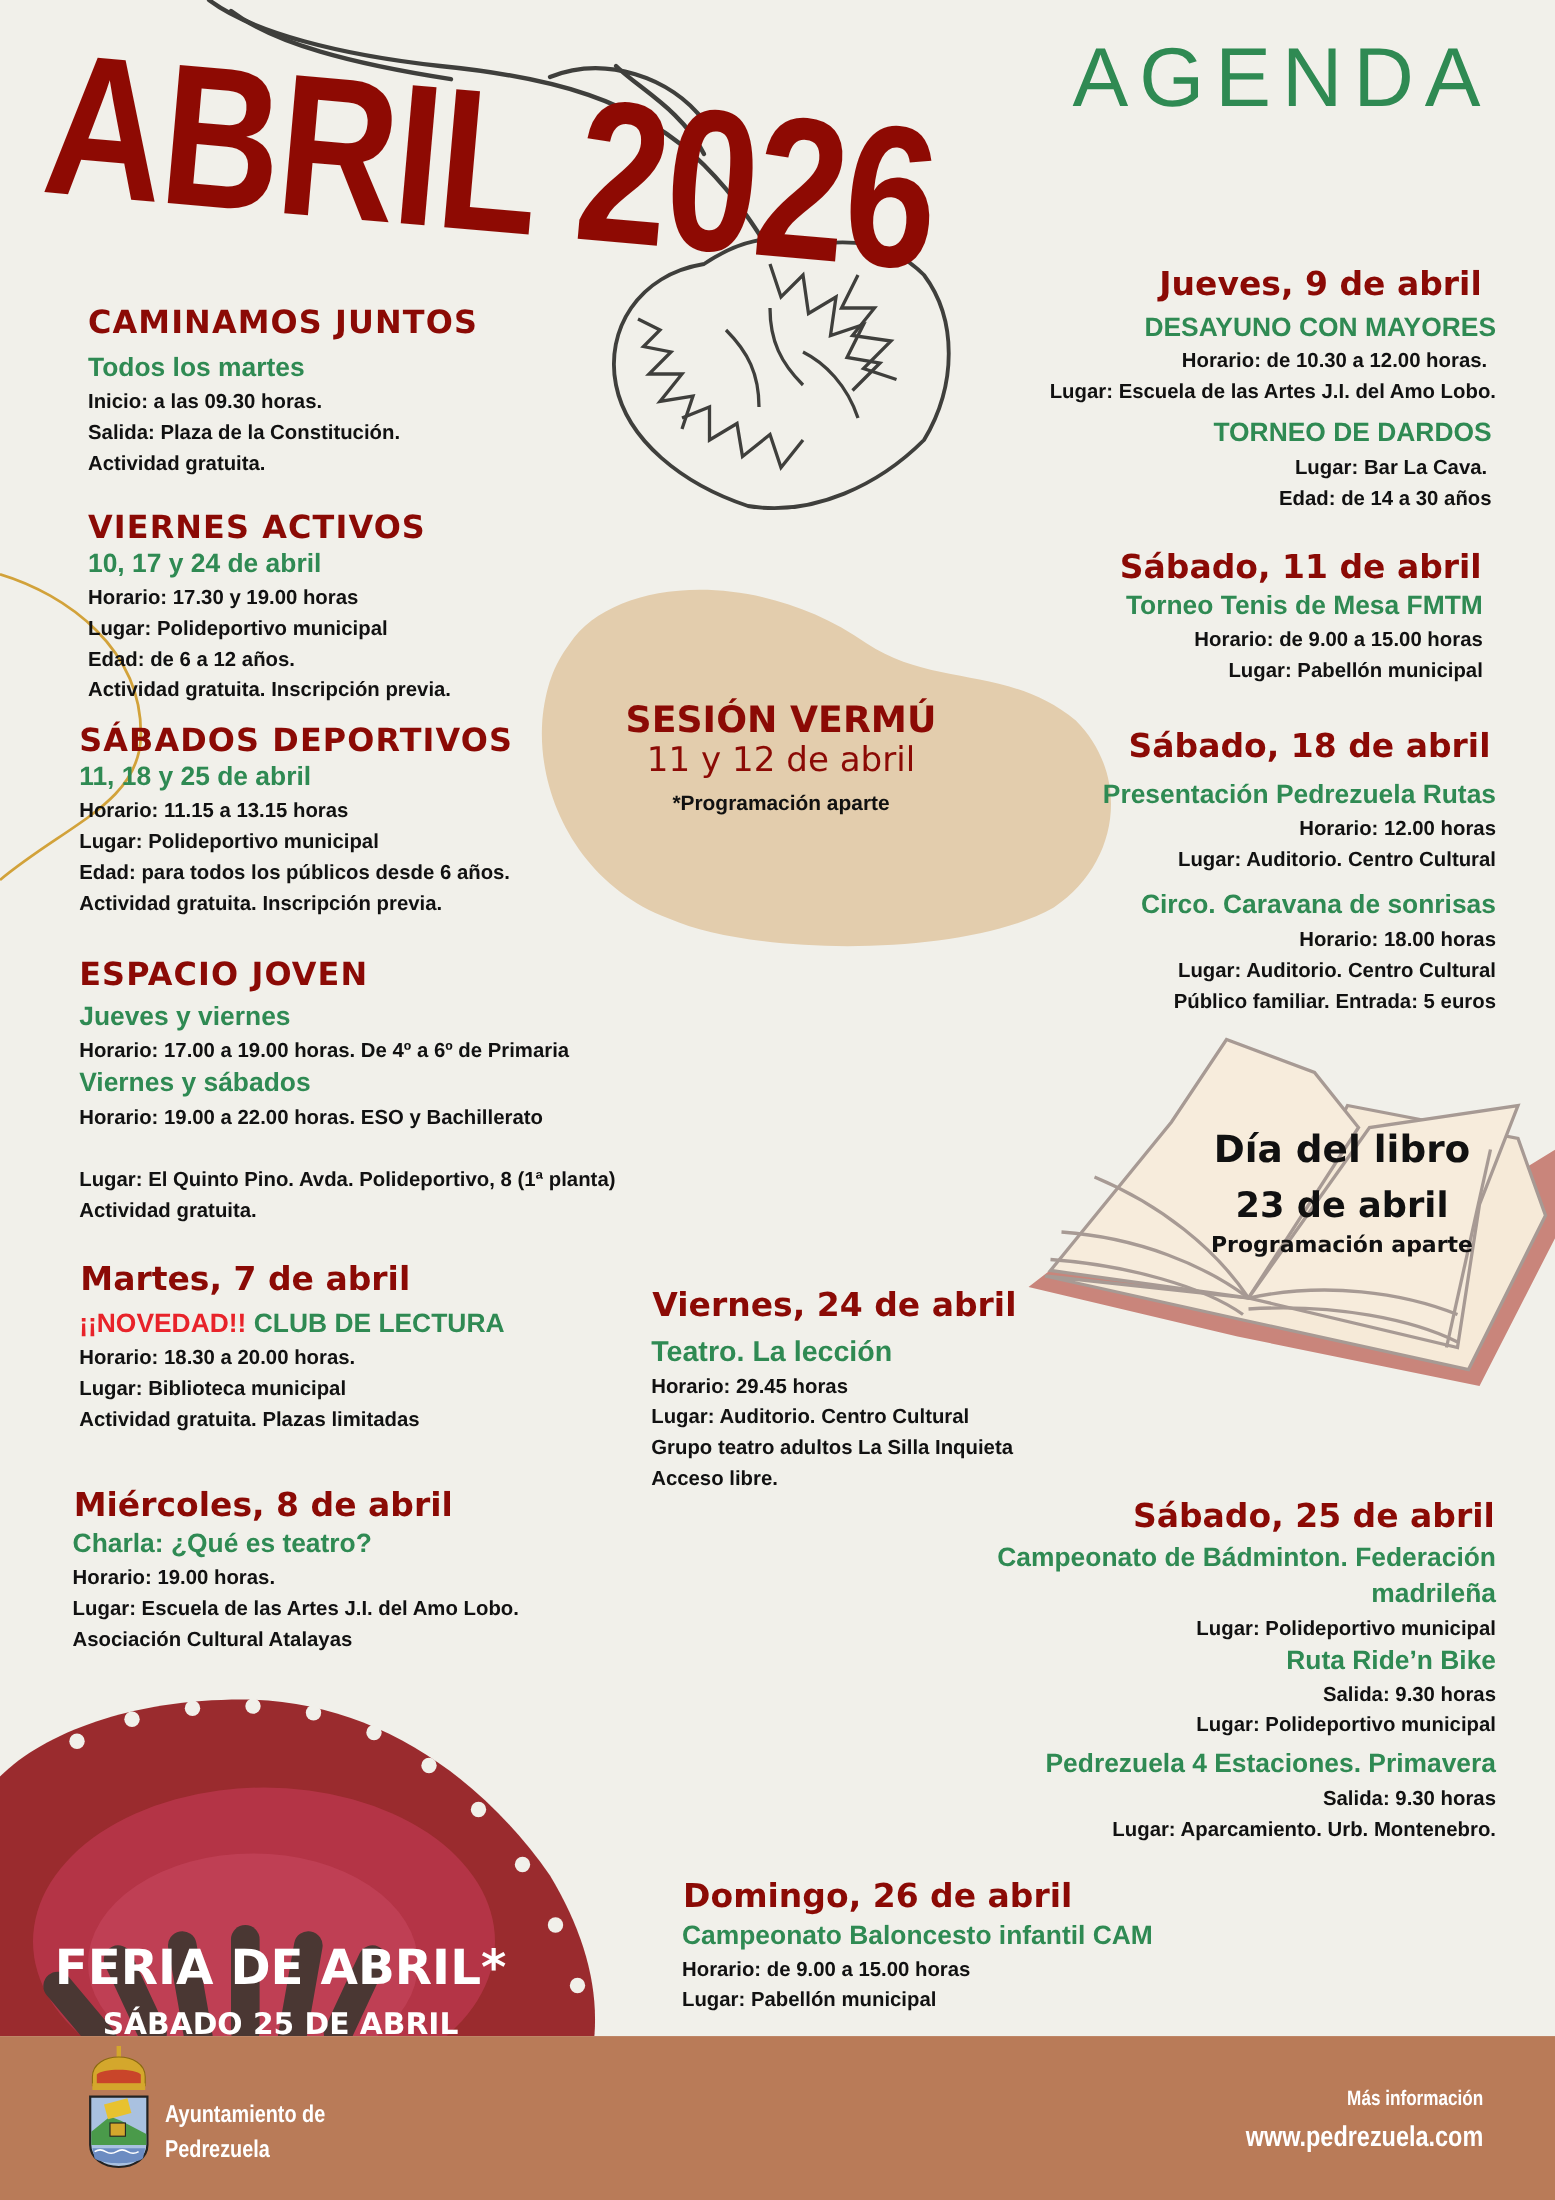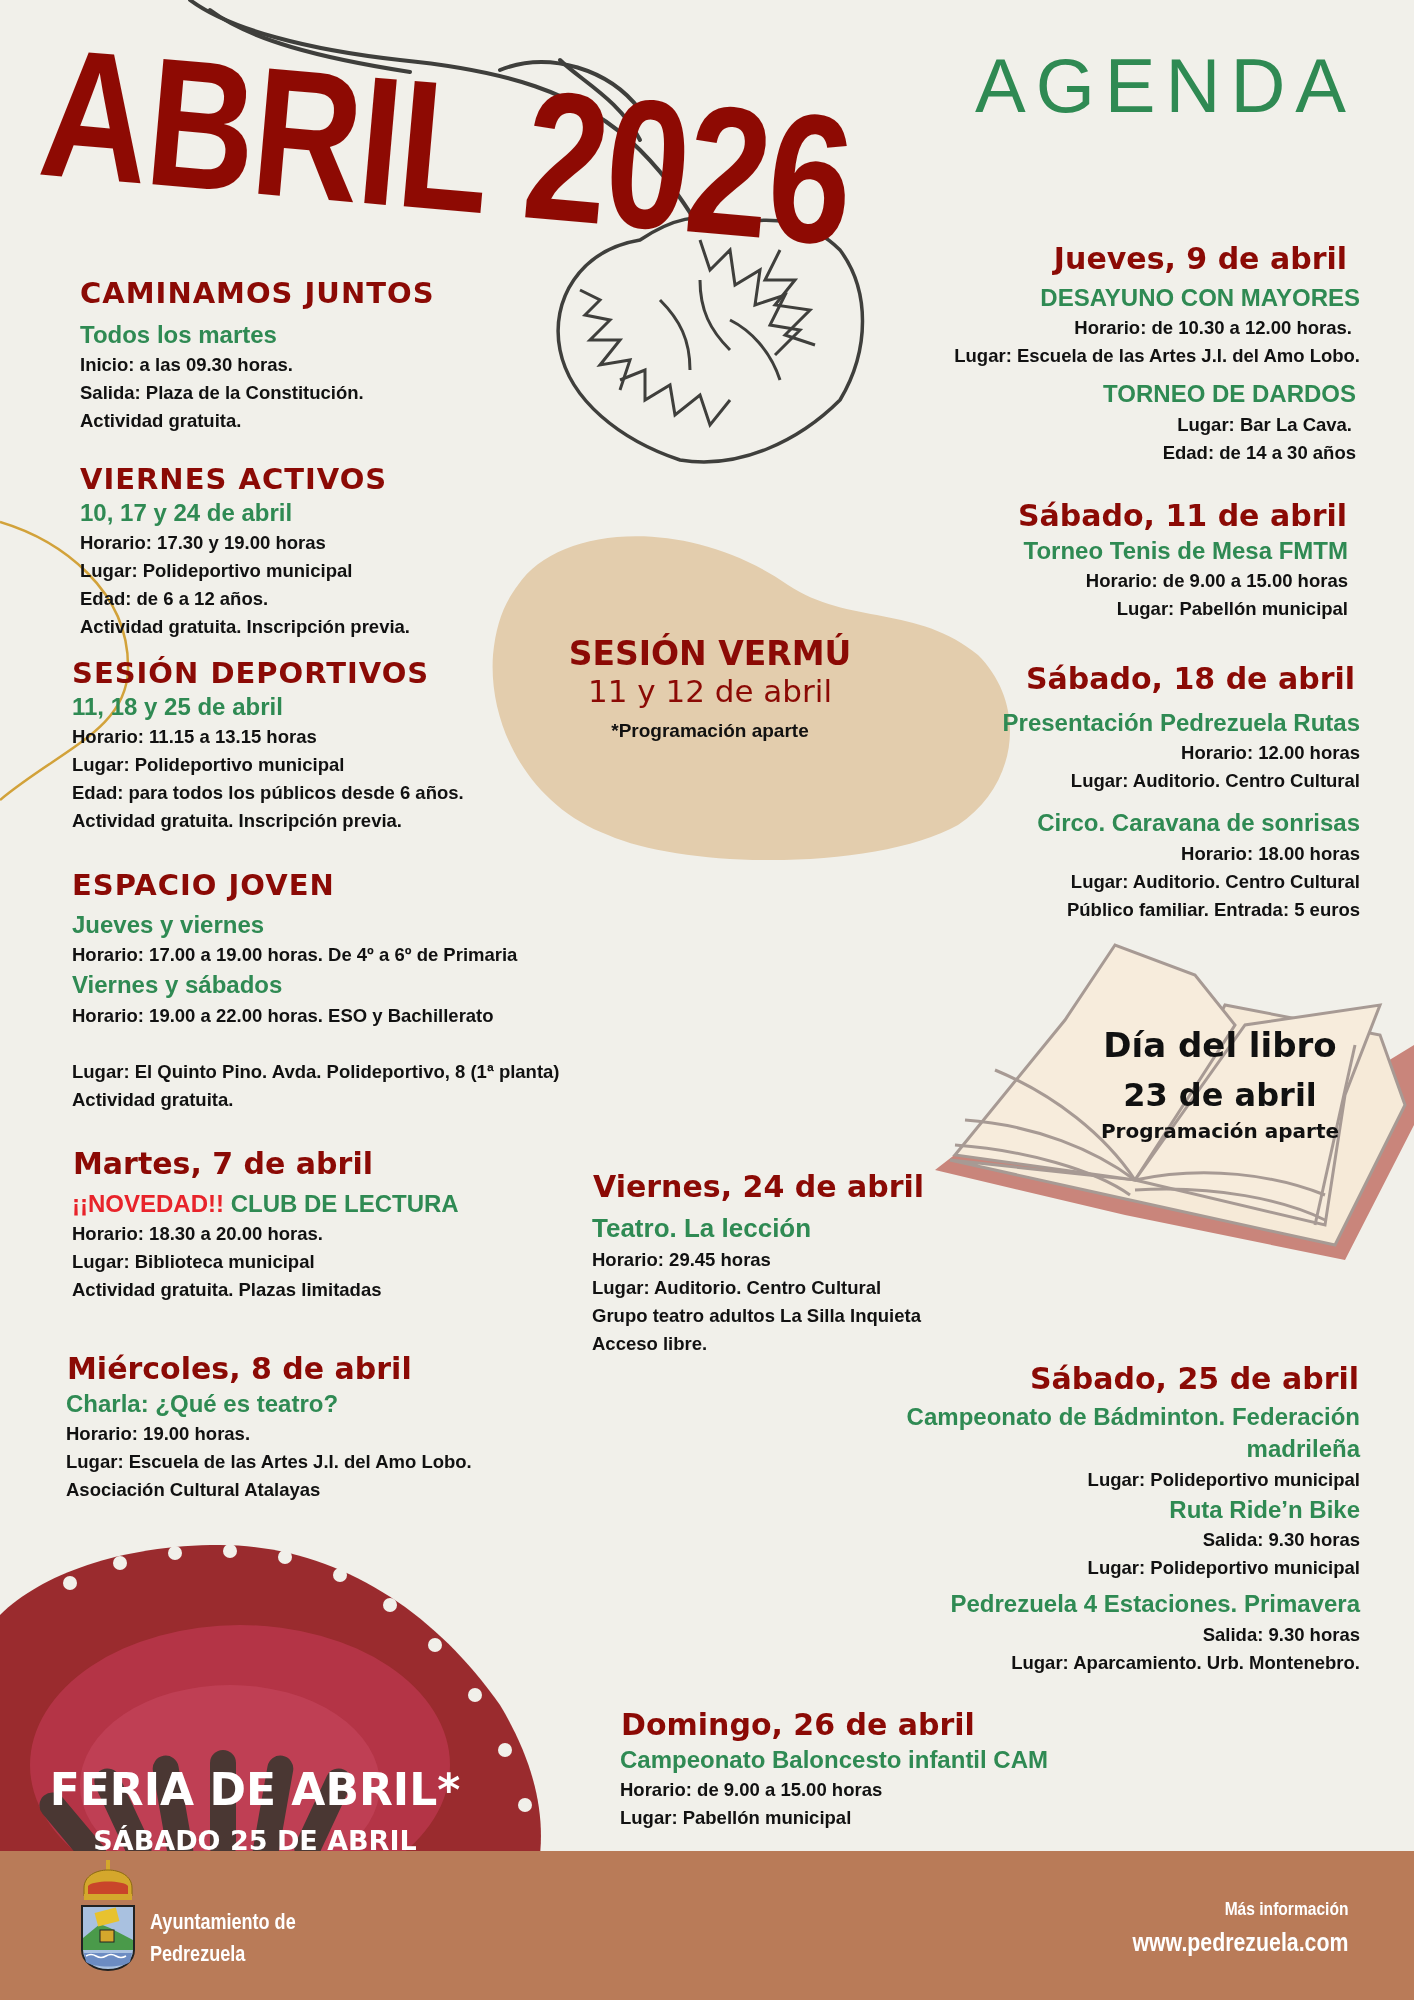--- a/index.html
+++ b/index.html
@@ -17,21 +17,21 @@
   .right { text-align: right; }
   .block-r { right: 54px; text-align: right; }
 
   
   #title-abril {
     left: 50px; top: 20px; font-family: "Liberation Sans", sans-serif; font-weight: 900;
     font-size: 150px; color: #8e0a03; letter-spacing: -2px; line-height: 1;
     transform: rotate(5deg) scaleY(1.22); transform-origin: left top;
   }
   #title-agenda {
-    left: 975px; top: 48px; font-family: "Liberation Sans", sans-serif;
+    left: 975px; top: 33px; font-family: "Liberation Sans", sans-serif;
     font-size: 76px; color: #2f8a53; letter-spacing: 10px; font-weight: normal; line-height: 1;
   }
 
   
   #vermu-blob { left: 488px; top: 525px; width: 530px; height: 338px; }
   #vermu-text { left: 510px; top: 635px; width: 400px; text-align: center; }
   #vermu-title { font-family: "DejaVu Sans", sans-serif; font-weight: bold; color: #8b0a05; font-size: 33px; line-height: 1.15; }
   #vermu-dates { font-family: "DejaVu Sans", sans-serif; font-weight: normal; color: #8b0a05; font-size: 31px; line-height: 1.2; }
   #vermu-note { font-family: "Liberation Sans", sans-serif; font-weight: bold; font-size: 19px; margin-top: 10px; }
 
@@ -108,21 +108,21 @@
 <div class="abs" style="left:80px;top:462px">
   <h2 class="sec-title">VIERNES ACTIVOS</h2>
   <p class="sub">10, 17 y 24 de abril</p>
   <p class="info">Horario: 17.30 y 19.00 horas</p>
   <p class="info">Lugar: Polideportivo municipal</p>
   <p class="info">Edad: de 6 a 12 años.</p>
   <p class="info">Actividad gratuita. Inscripción previa.</p>
 </div>
 
 <div class="abs" style="left:72px;top:656px">
-  <h2 class="sec-title">SESIÓN DEPORTIVOS</h2>
+  <h2 class="sec-title">SÁBADOS DEPORTIVOS</h2>
   <p class="sub">11, 18 y 25 de abril</p>
   <p class="info">Horario: 11.15 a 13.15 horas</p>
   <p class="info">Lugar: Polideportivo municipal</p>
   <p class="info">Edad: para todos los públicos desde 6 años.</p>
   <p class="info">Actividad gratuita. Inscripción previa.</p>
 </div>
 
 <div class="abs" style="left:72px;top:868px">
   <h2 class="sec-title">ESPACIO JOVEN</h2>
   <p class="sub" style="margin-top:6px">Jueves y viernes</p>

